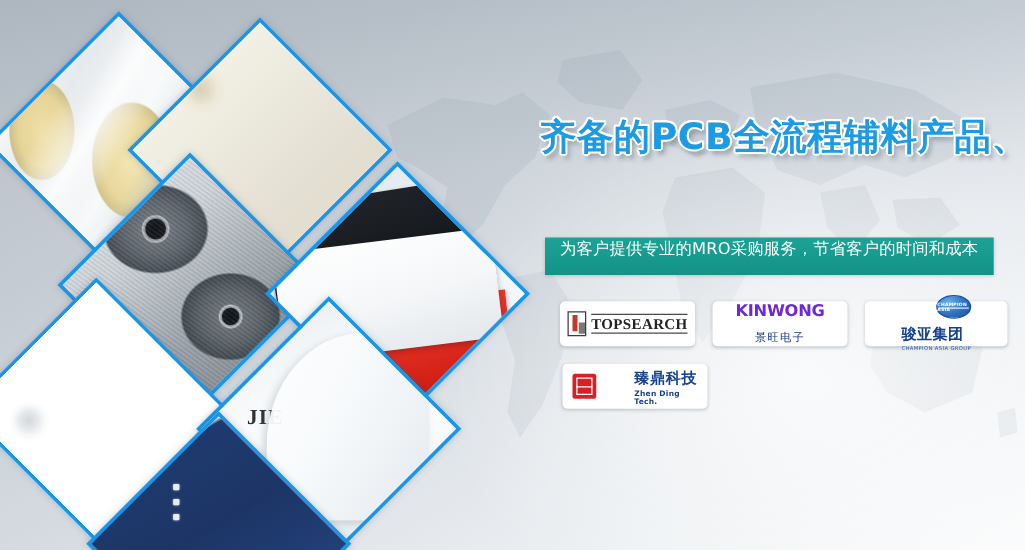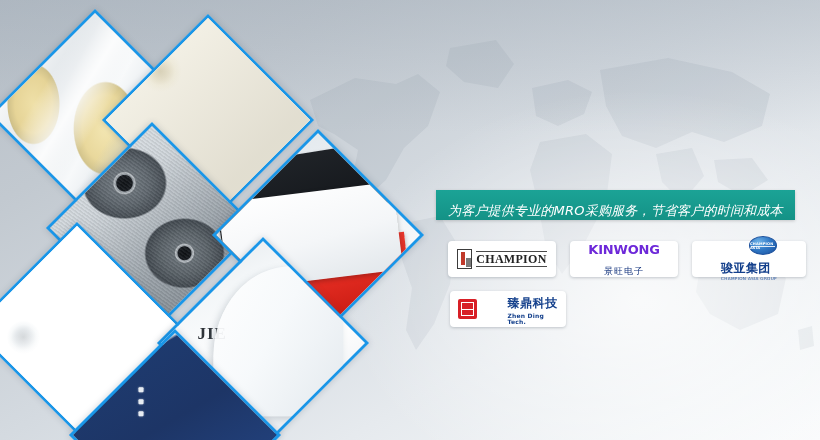--- a/index.html
+++ b/index.html
@@ -228,24 +228,23 @@
   }
 
   
   .subtitle-bar {
     position: absolute;
     left: 436px;
     top: 190px;
     height: 30px;
     padding: 0 12px;
     display: flex;
-    align-items: flex-end;
+    align-items: flex-start;
     background: linear-gradient(180deg, #1ba396 0%, #149286 100%);
     box-shadow: 0 1px 3px rgba(0,0,0,0.18);
-    font-style: italic;
   }
   .subtitle-bar span {
     font-family: "DejaVu Sans", "Liberation Sans", sans-serif;
     font-size: 13px;
     color: #ffffff;
     white-space: nowrap;
     letter-spacing: 0.2px;
   }
 
   
@@ -490,32 +489,33 @@
             <i></i>
             <i></i>
             <i></i>
           </div>
       </div>
     </div>
 
   </div>
 
   <div class="headline">
+    <div class="line">齐备的PCB全流程辅料产品、</div>
   </div>
 
   <div class="subtitle-bar">
     <span>为客户提供专业的MRO采购服务，节省客户的时间和成本</span>
   </div>
 
   <div class="logo-row-1">
 
     <div class="logo-card w-topsearch">
       <div class="ts-wrap">
         <span class="ts-mark"></span>
-        <span class="ts-text">CHAMPION</span>
+        <span class="ts-text">TOPSEARCH</span>
       </div>
     </div>
 
     <div class="logo-card w-kinwong">
       <div class="kw-wrap">
         <div class="kw-en">KINWONG</div>
         <div class="kw-cn">景旺电子</div>
       </div>
     </div>
 

